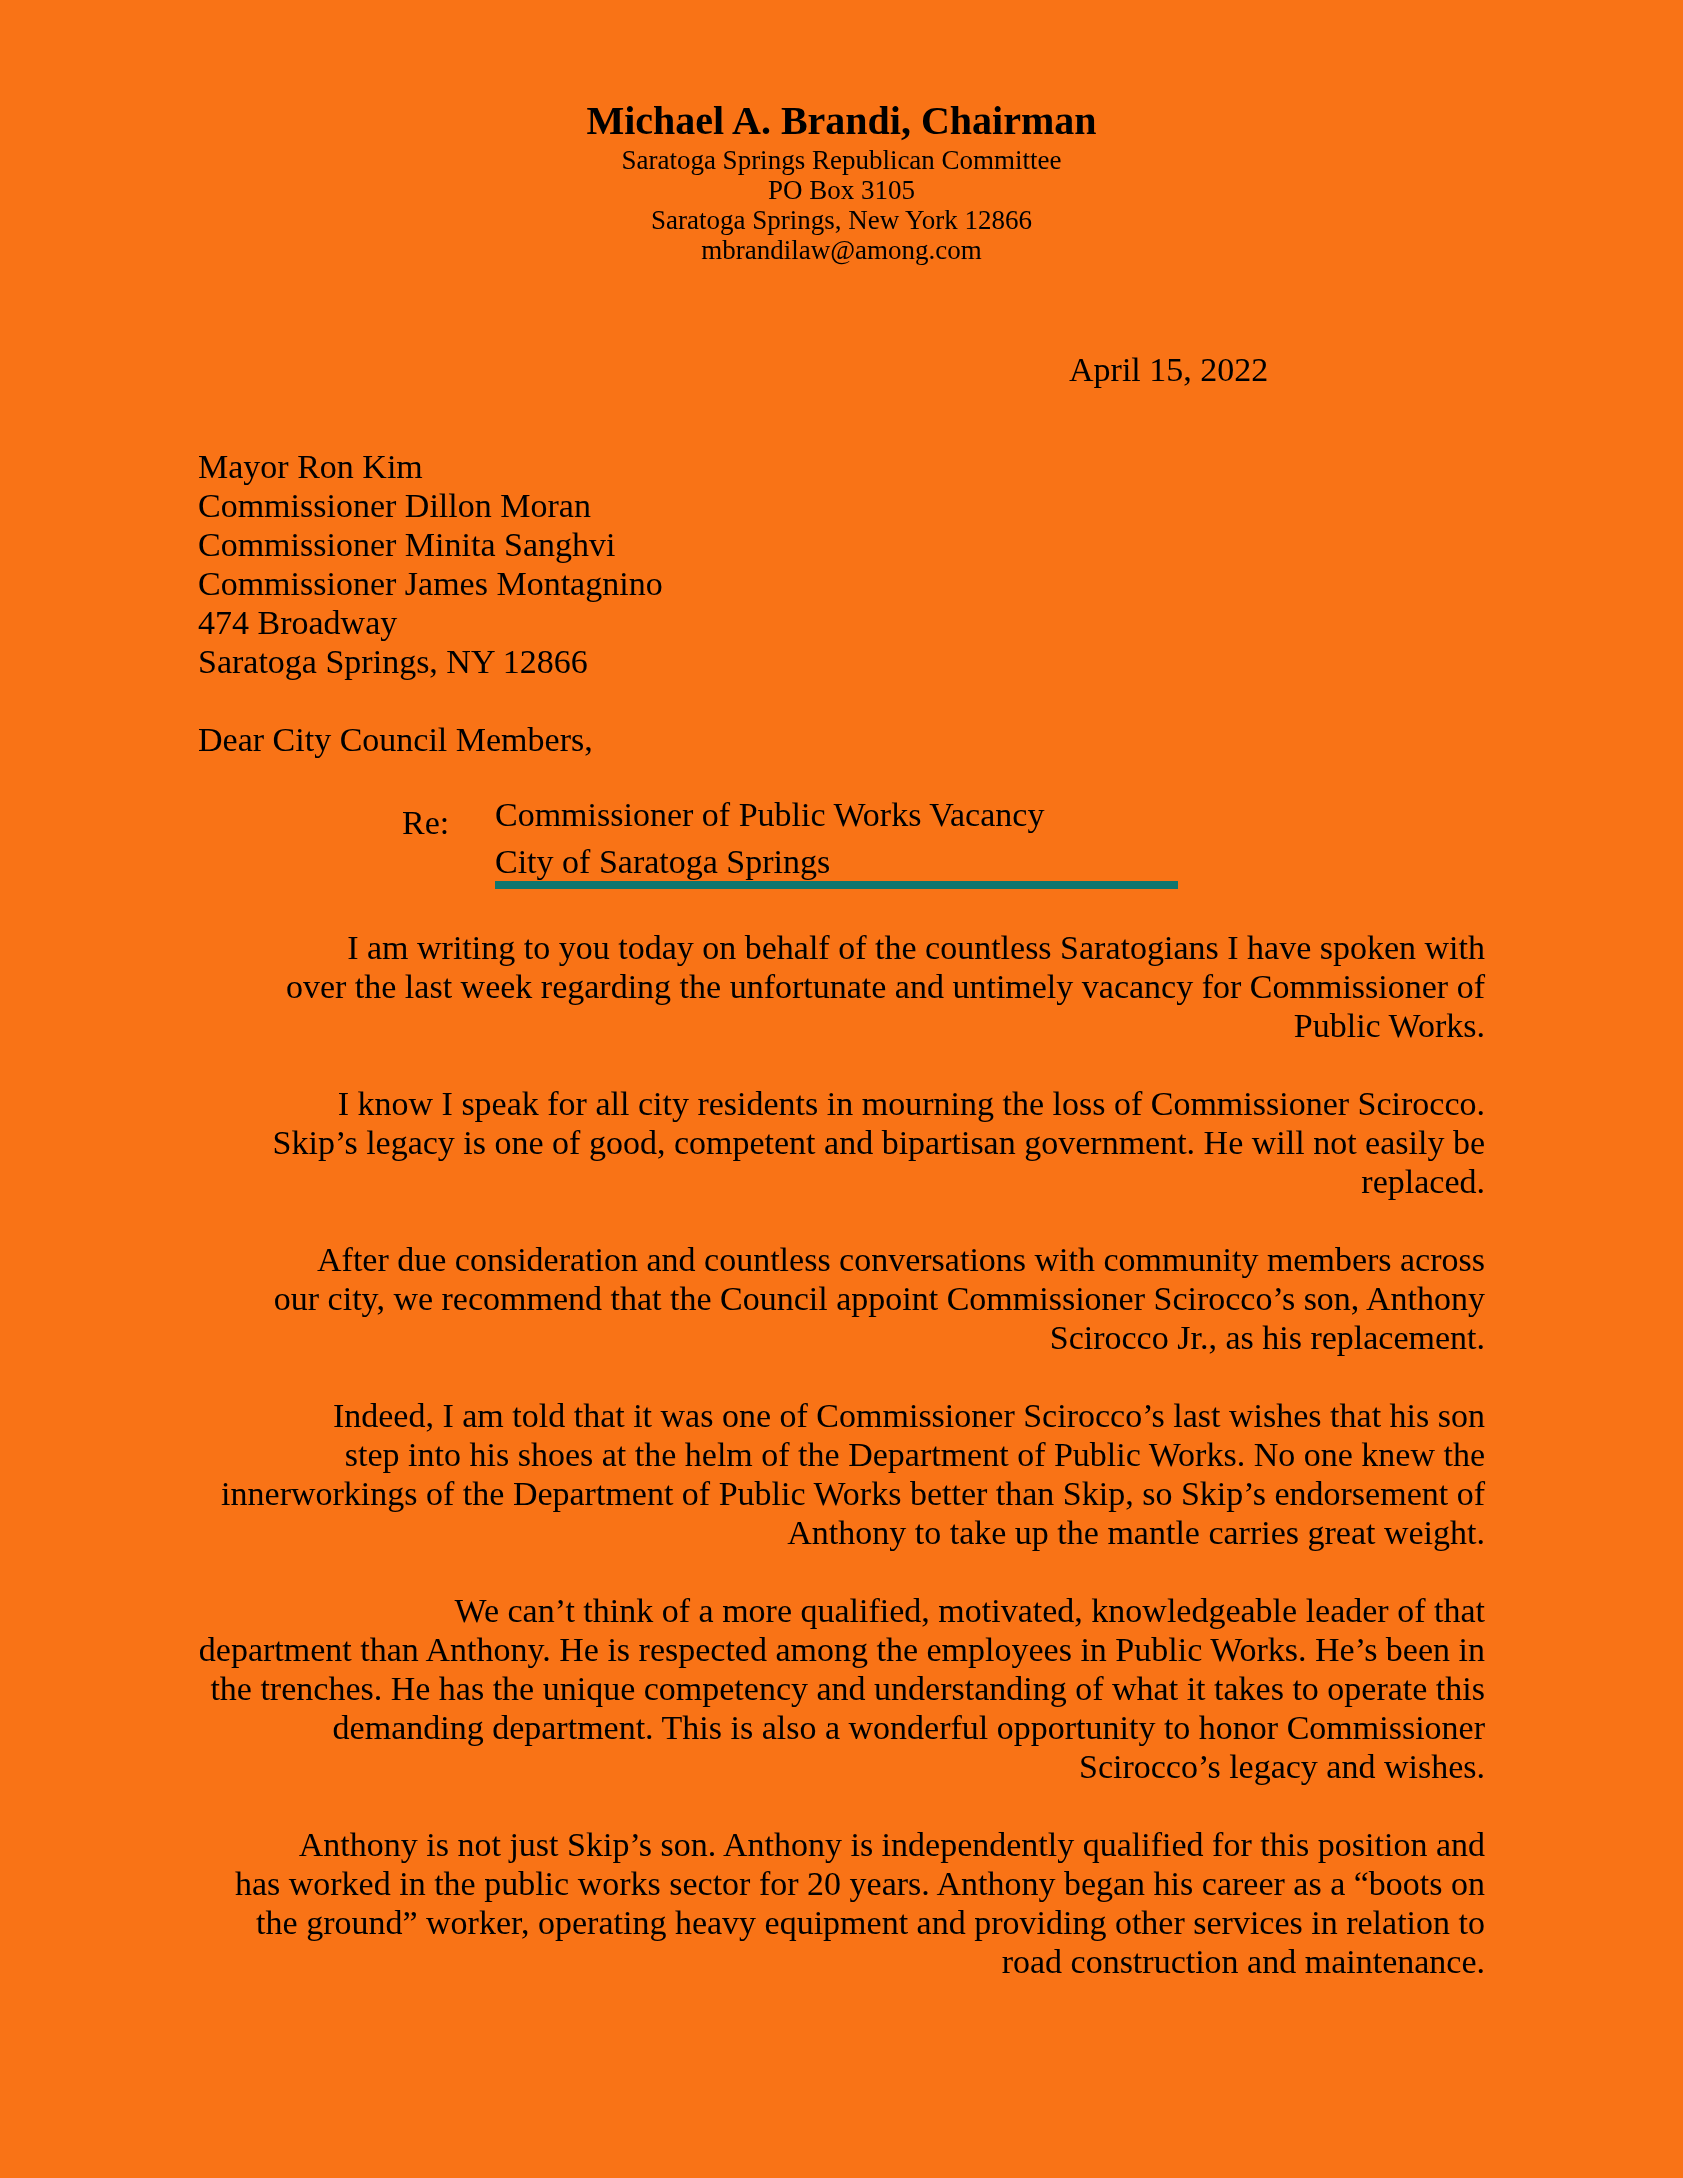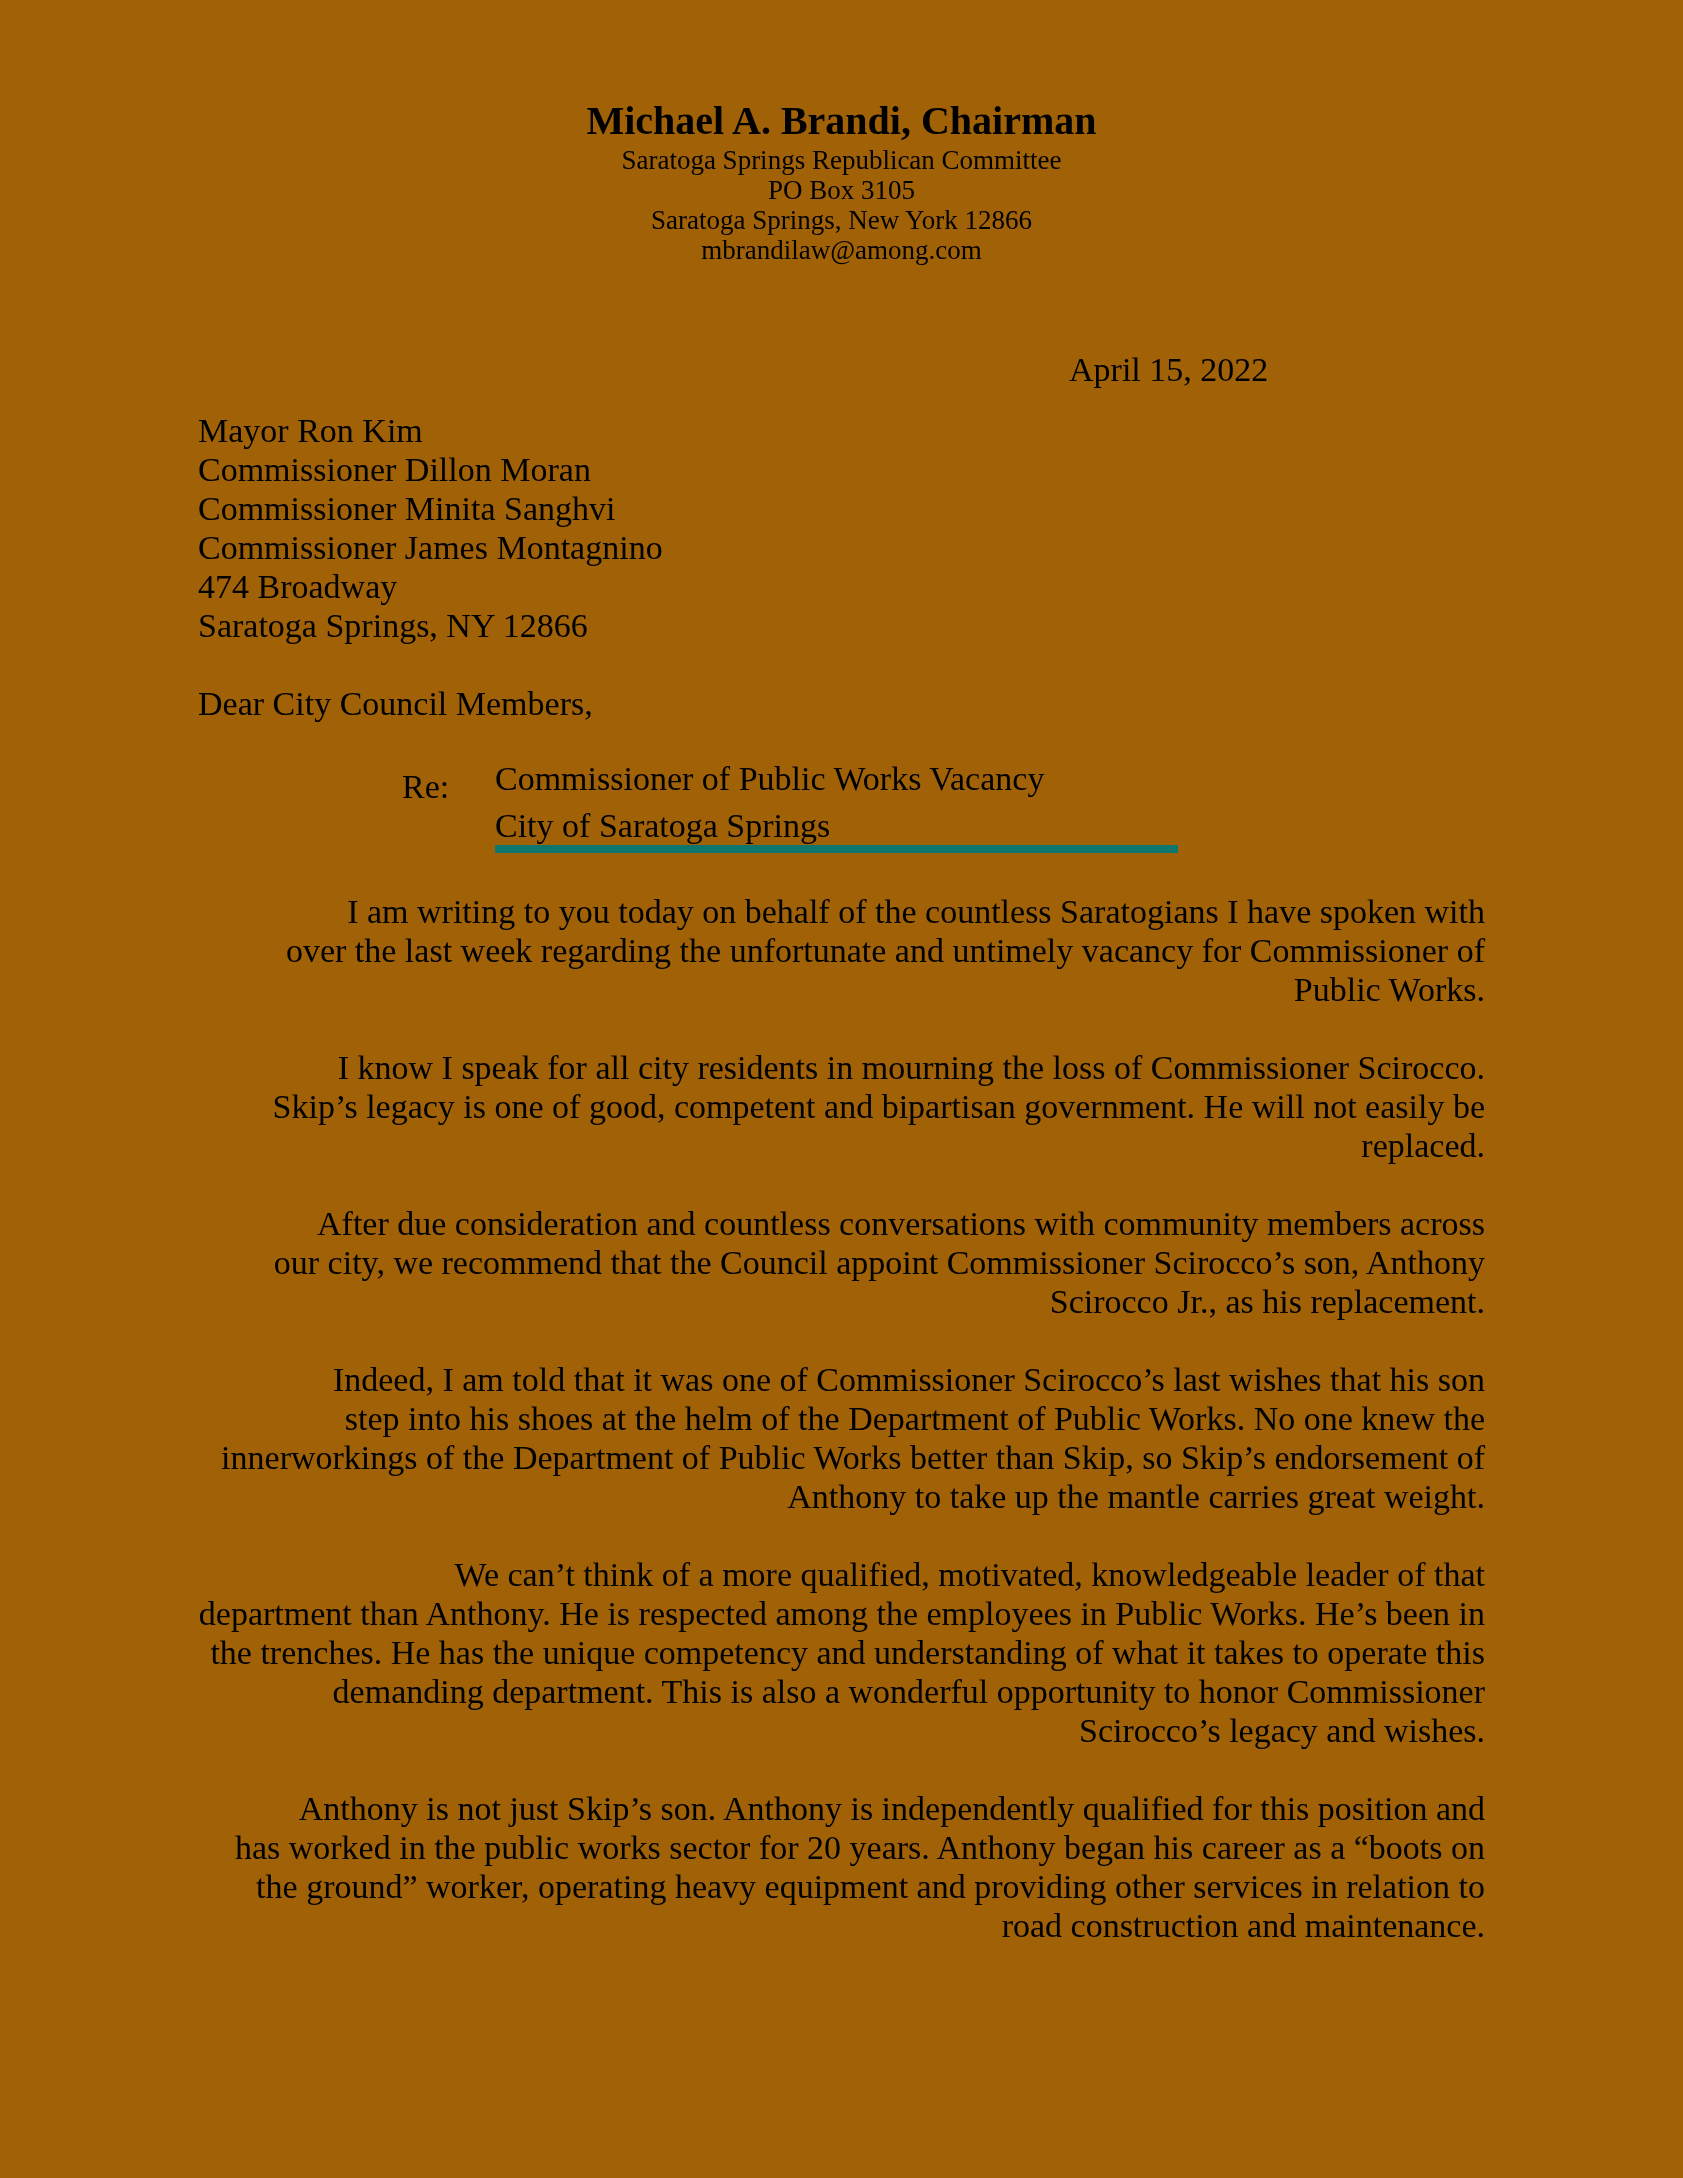--- a/index.html
+++ b/index.html
@@ -6,21 +6,21 @@
     margin: 0;
     padding: 0;
     background: #ffffff;
   }
   .page {
     position: relative;
     width: 1683px;
     height: 2178px;
     box-sizing: border-box;
     padding: 97px 198px 0 198px;
-    background: #a16207;
+    background: #f97316;
     color: #000000;
     font-family: "Liberation Serif", "DejaVu Serif", serif;
     font-size: 34px;
     line-height: 39px;
     overflow: hidden;
   }
   .letterhead { text-align: center; }
   .lh-name {
     font-size: 40px;
     line-height: 48px;
@@ -28,21 +28,21 @@
   }
   .lh-line {
     font-size: 27px;
     line-height: 30px;
   }
   .date-line {
     margin-top: 85px;
     margin-left: 871px;
     white-space: nowrap;
   }
-  .recipients { margin-top: 22px; }
+  .recipients { margin-top: 58px; }
   .salutation { margin-top: 39px; }
   .re-block {
     margin-top: 36px;
     margin-left: 204px;
   }
   .re-row { display: flex; }
   .re-label {
     flex: 0 0 93px;
     width: 93px;
     margin-top: 8px;

